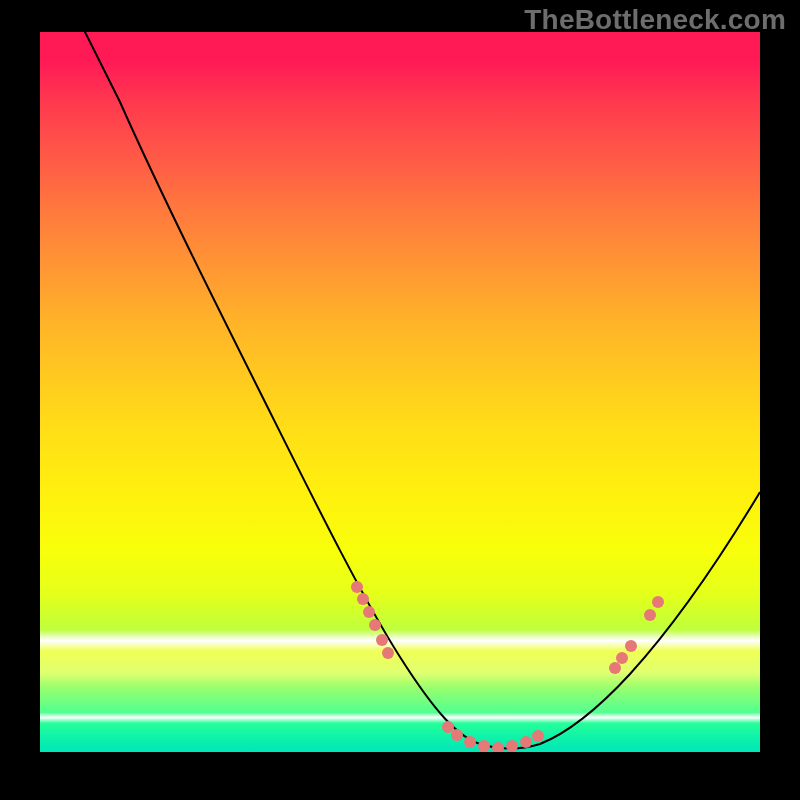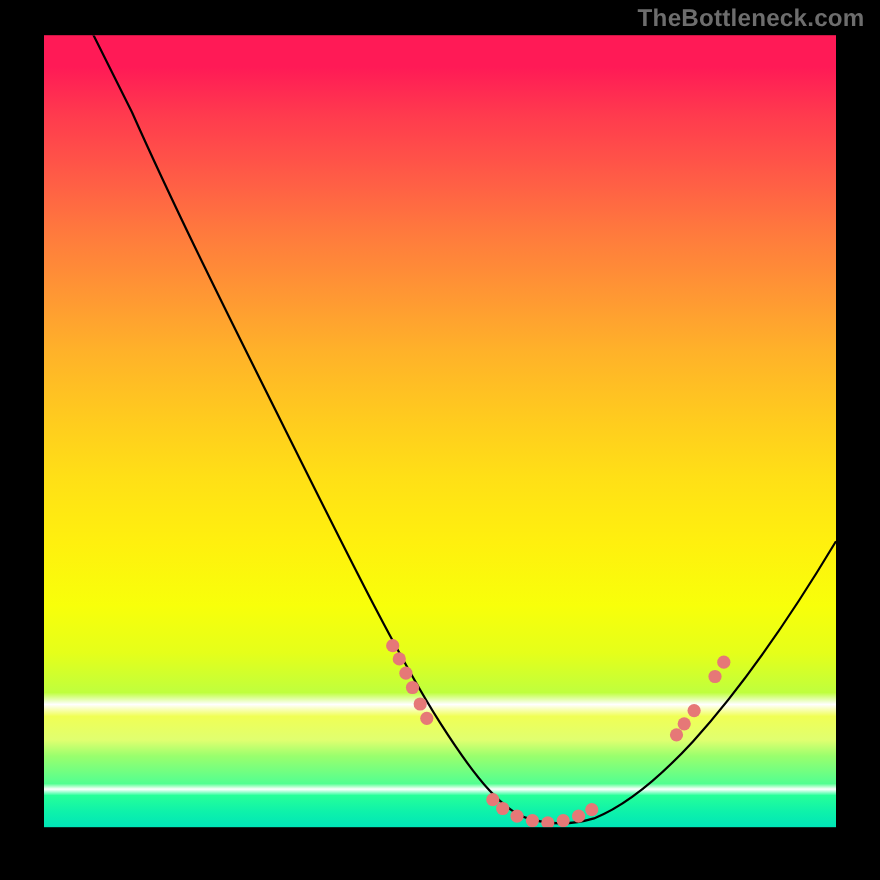--- a/index.html
+++ b/index.html
@@ -14,21 +14,21 @@
   .chart-container {
     position: relative;
     width: 800px;
     height: 800px;
     background: #000;
   }
   .watermark {
     position: absolute;
     top: 4px;
     right: 14px;
-    font-size: 22px;
+    font-size: 28px;
     font-weight: 600;
     color: #6d6d6d;
     letter-spacing: 0.2px;
     z-index: 10;
   }
   .plot-area {
     position: absolute;
     left: 40px;
     top: 32px;
     width: 720px;

